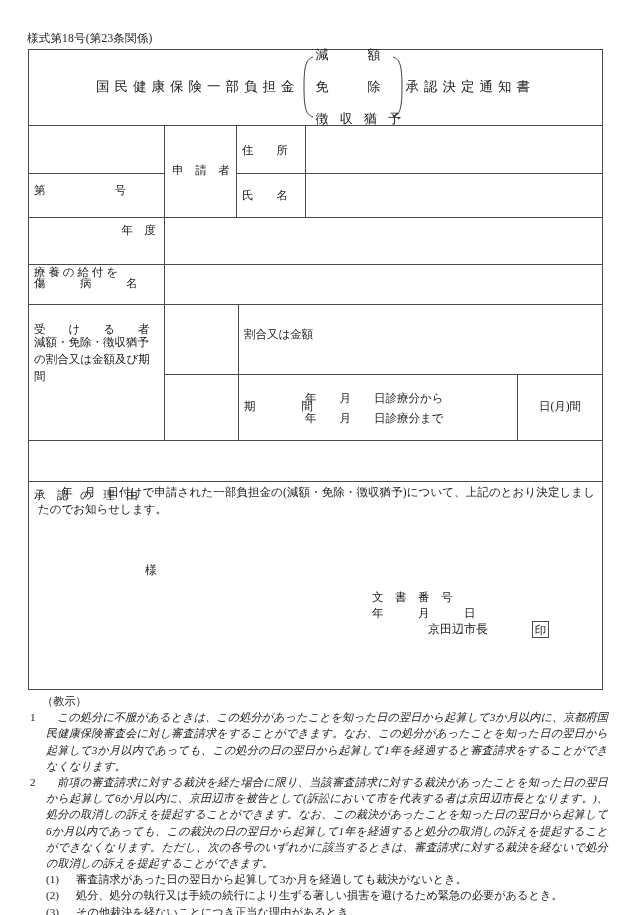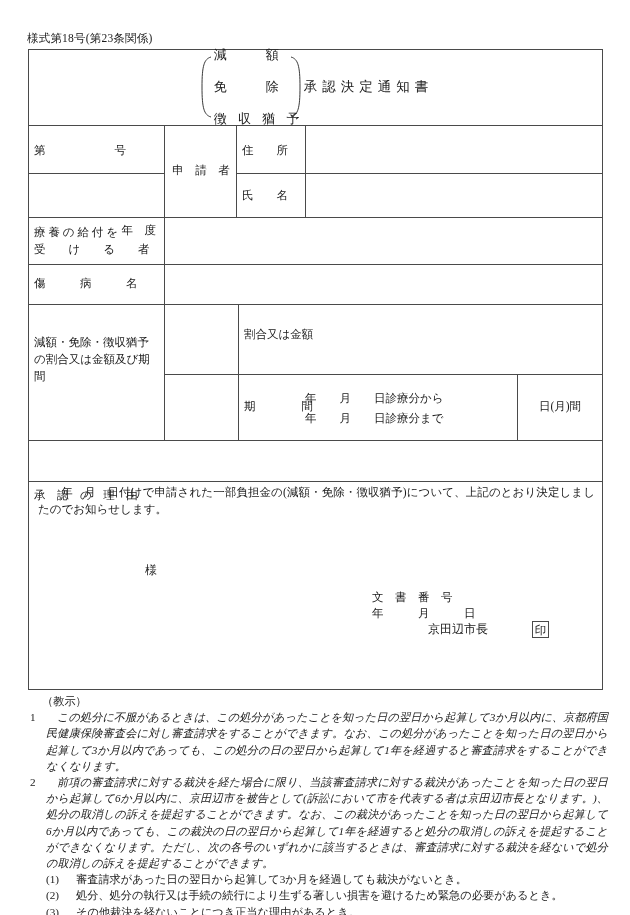--- a/index.html
+++ b/index.html
@@ -111,20 +111,21 @@
   
   .cell-label {
     position: absolute;
     font-size: 11.5px;
     white-space: nowrap;
     line-height: 17px;
   }
   .spread {
     display: flex;
     justify-content: space-between;
+    margin-top: 40px;
   }
   .lbl-block {
     position: absolute;
     font-size: 11.5px;
     line-height: 17px;
   }
 
   
   .notice-text {
     position: absolute;
@@ -220,20 +221,21 @@
 <body>
 
 <div id="page">
 
   <div class="form-no">様式第18号(第23条関係)</div>
 
   <div class="outer-box"></div>
 
   <div class="title-band">
     <div class="title-inner">
+      <span class="t-spaced">国民健康保険一部負担金</span>
       <span class="brace-group">
         <span class="brace">
           <svg width="13" height="62" viewBox="0 0 13 62">
             <path d="M12 1 C5 3, 3 10, 3 31 C3 52, 5 59, 12 61" fill="none" stroke="#3a3a3a" stroke-width="1"></path>
           </svg>
         </span>
         <span class="brace-col">
           <span class="brace-row">減　　　額</span>
           <span class="brace-row">免　　　除</span>
           <span class="brace-row tight">徴 収 猶 予</span>

